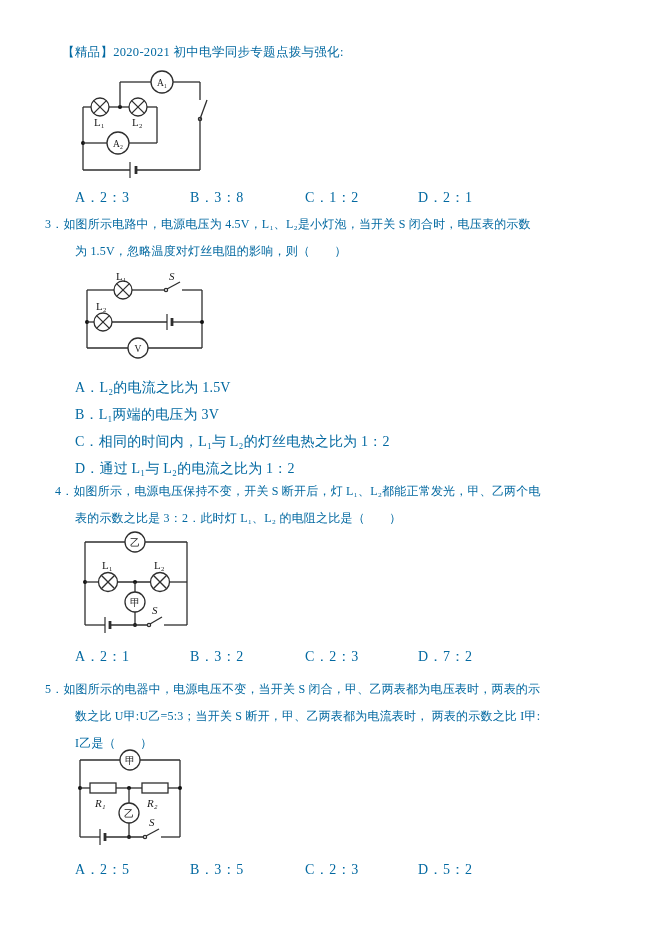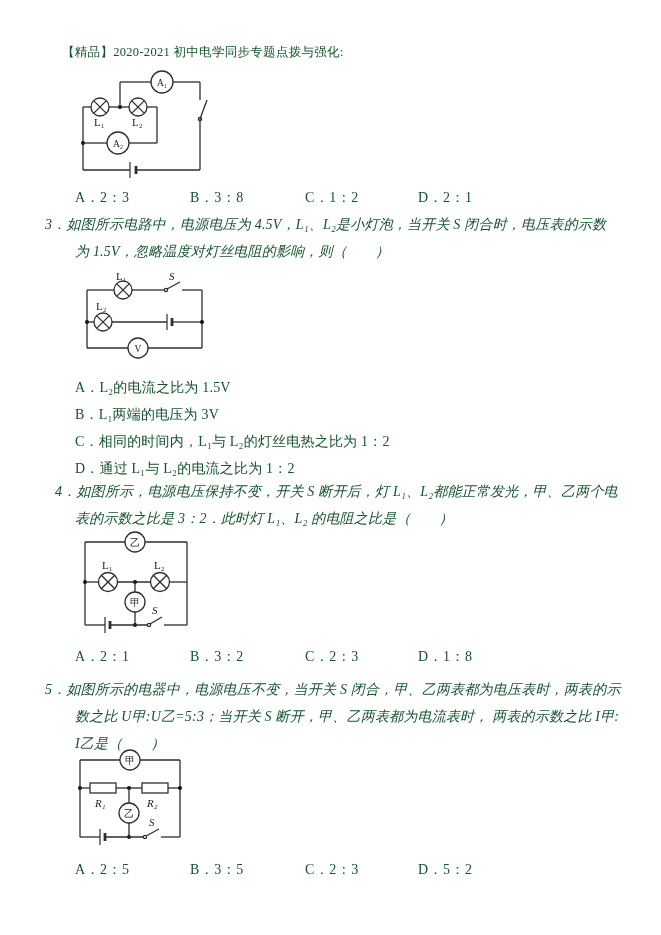--- a/index.html
+++ b/index.html
@@ -1,26 +1,26 @@
 <!DOCTYPE html>
 <html><head>
 <meta charset="utf-8">
 <style>
   html,body{margin:0;padding:0;background:#888;}
   .page{
     position:relative;
     width:661px;height:935px;
     background:#ffffff;
     font-family:"Liberation Serif","DejaVu Serif",serif;
-    color:#14532d;
+    color:#0369a1;
     overflow:hidden;
   }
   .abs{position:absolute;white-space:nowrap;}
   .header{font-size:12.5px;letter-spacing:.3px;}
-  .qtext{font-size:14px;letter-spacing:.2px;font-style:italic;}
+  .qtext{font-size:12px;letter-spacing:.2px;}
   .optline{font-size:14px;letter-spacing:.2px;}
   .optrow{position:absolute;height:20px;width:100%;}
   .optrow span{position:absolute;font-size:14px;letter-spacing:.5px;}
   svg{position:absolute;overflow:visible;}
   svg line, svg circle.sym, svg rect.sym, svg path{
     stroke:#2e2e2e;stroke-width:1.3;fill:none;
   }
   svg circle.dot{fill:#111;stroke:none;}
   svg line.batt-long{stroke-width:1.2;}
   svg line.batt-short{stroke-width:2.8;}
@@ -204,21 +204,21 @@
       <line x1="72" y1="96" x2="84" y2="89"></line>
     </g>
     <line x1="86" y1="97" x2="109" y2="97"></line>
     <text class="it" x="74" y="86">S</text>
   </svg>
 
   <div class="optrow" style="top:648px;">
     <span style="left:75px;">A．2：1</span>
     <span style="left:190px;">B．3：2</span>
     <span style="left:305px;">C．2：3</span>
-    <span style="left:418px;">D．1：8</span>
+    <span style="left:418px;">D．7：2</span>
   </div>
 
   <div class="abs qtext" style="left:45px;top:681px;">5．如图所示的电器中，电源电压不变，当开关 S 闭合，甲、乙两表都为电压表时，两表的示</div>
   <div class="abs qtext" style="left:75px;top:708px;">数之比 U甲:U乙=5:3；当开关 S 断开，甲、乙两表都为电流表时， 两表的示数之比 I甲:</div>
   <div class="abs qtext" style="left:75px;top:735px;">I乙是（　　）</div>
 
   <svg style="left:73px;top:750px;" width="115" height="95" viewBox="0 0 115 95">
     <line x1="7" y1="10" x2="7" y2="87"></line>
     <line x1="107" y1="10" x2="107" y2="87"></line>
 

